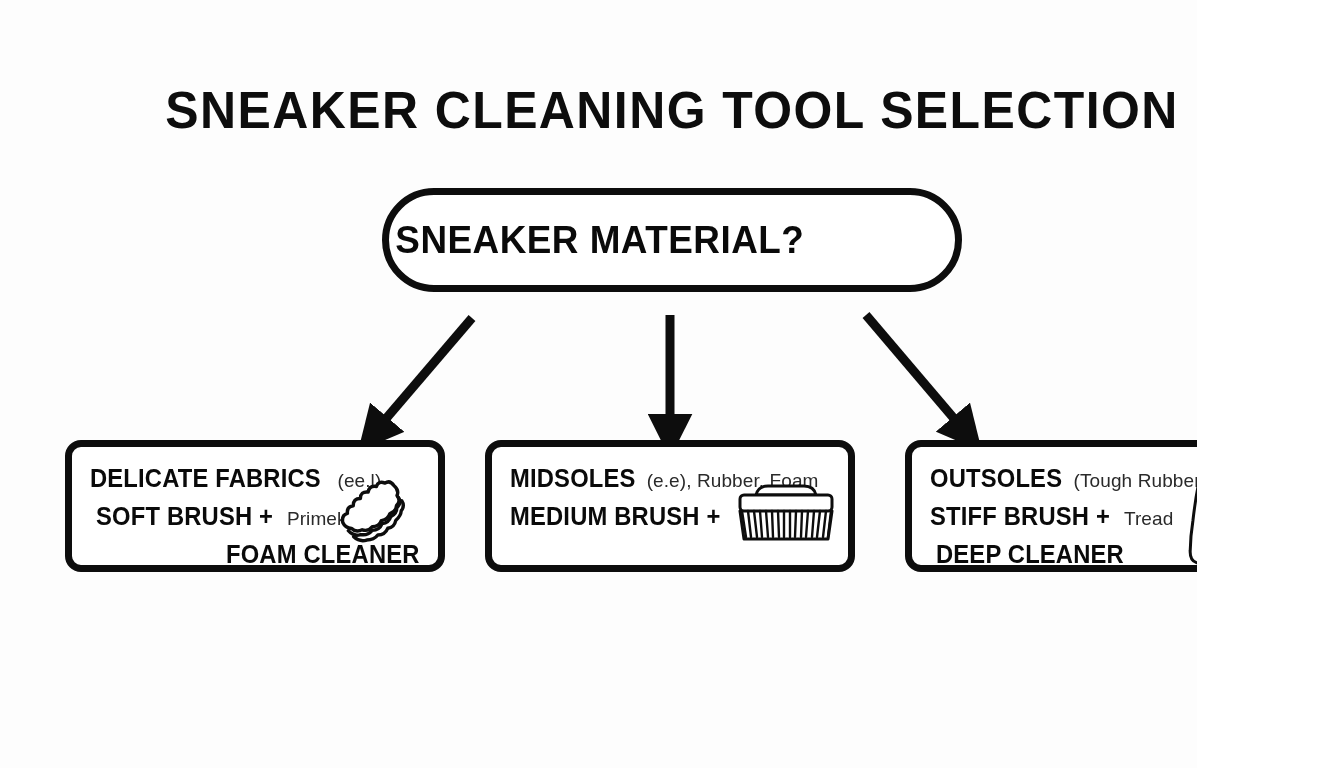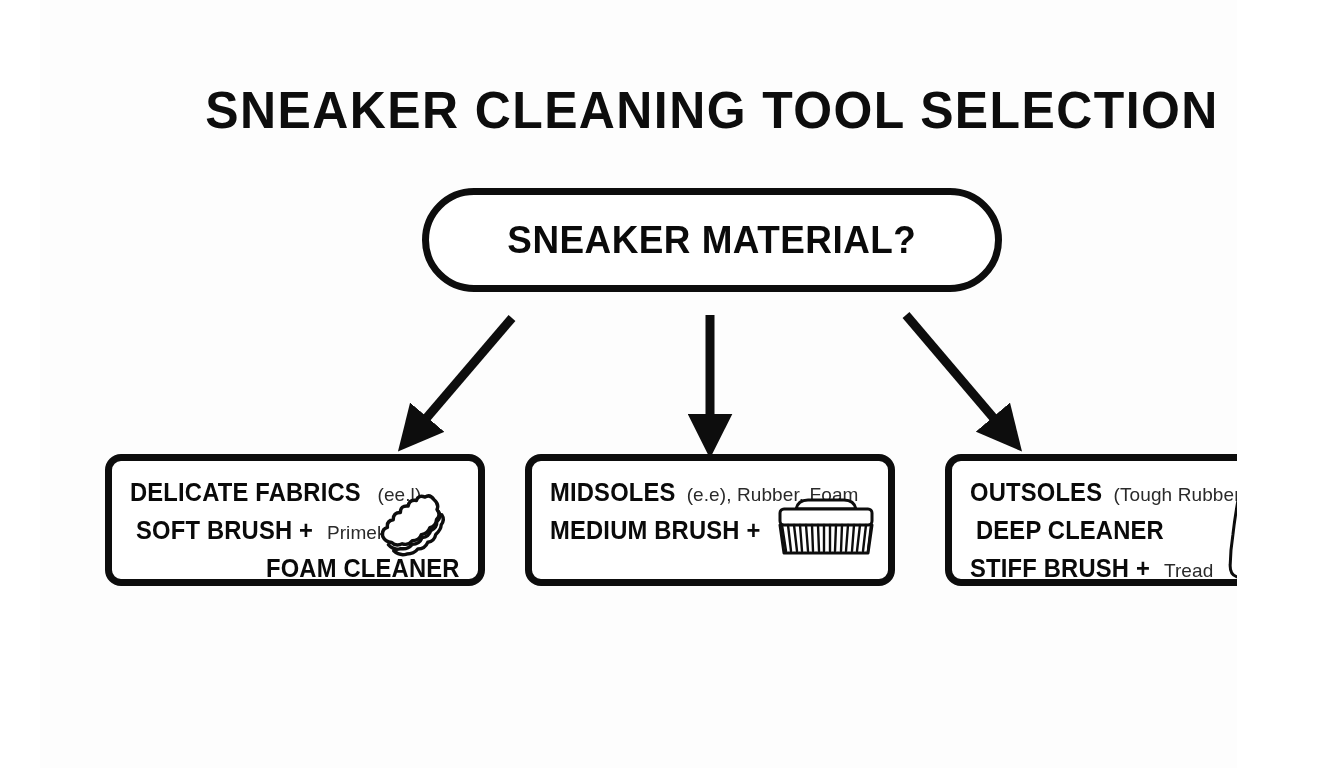--- a/index.html
+++ b/index.html
@@ -8,21 +8,20 @@
     background: #ffffff;
   }
   #canvas {
     position: relative;
     width: 1197px;
     height: 768px;
     background: #fdfdfd;
     overflow: hidden;
     font-family: "Liberation Sans", sans-serif;
     color: #0a0a0a;
-    margin-left: 40px;
   }
 
   
   #title {
     position: absolute;
     left: 0;
     top: 80px;
     width: 1344px;
     text-align: center;
     font-family: "Liberation Sans", sans-serif;
@@ -41,21 +40,21 @@
     left: 382px;
     top: 188px;
     width: 580px;
     height: 104px;
     box-sizing: border-box;
     border: 7px solid #0d0d0d;
     border-radius: 54px;
     background: #ffffff;
     display: flex;
     align-items: center;
-    justify-content: center;
+    justify-content: flex-start;
   }
   #decision-label {
     font-weight: bold;
     font-size: 38px;
     letter-spacing: 0.5px;
     transform: scaleX(0.97);
     white-space: nowrap;
   }
 
   
@@ -64,21 +63,21 @@
     left: 0;
     top: 0;
     width: 1344px;
     height: 768px;
     pointer-events: none;
   }
 
   
   .outcome {
     position: absolute;
-    top: 454px;
+    top: 440px;
     height: 132px;
     box-sizing: border-box;
     border: 7px solid #0d0d0d;
     border-radius: 16px;
     background: #ffffff;
     overflow: hidden;
   }
   #outcome-0 { left: 65px;  width: 380px; }
   #outcome-1 { left: 485px; width: 370px; }
   #outcome-2 { left: 905px; width: 370px; }
@@ -196,26 +195,26 @@
       </svg>
     </div>
   </div>
 
   <div class="outcome" id="outcome-2">
     <div class="outcome-text">
       <div class="line">
         <span class="strong">OUTSOLES</span>
         <span class="faint">(Tough Rubber, Trea)</span>
       </div>
+      <div class="line">
+        <span class="strong">STIFF BRUSH +</span>
+        <span class="faint">Tread</span>
+      </div>
       <div class="line indent-1">
         <span class="strong">DEEP CLEANER</span>
-      </div>
-      <div class="line">
-        <span class="strong">STIFF BRUSH +</span>
-        <span class="faint">Tread</span>
       </div>
     </div>
     <div class="icon-wrap" id="icon-2">
       <svg viewBox="0 0 84 110" width="84" height="110">
         <g transform="rotate(9 42 55)" fill="#ffffff" stroke="#0d0d0d" stroke-width="3" stroke-linejoin="round" stroke-linecap="round">
           <path d="M22,8 q-7,2 -8,12 q-1,22 0,44 q0,16 2,30 q1,10 8,11
                    q7,1 8,-10 q2,-36 1,-76 q-1,-11 -11,-11 z"></path>
           <path d="M32,14 L74,9 M32,22 L76,17 M32,30 L77,26 M32,38 L78,35
                    M32,46 L78,44 M33,54 L78,53 M33,62 L77,62 M33,70 L76,71
                    M33,78 L74,80 M33,86 L72,89 M33,94 L70,98" stroke-width="2.6" fill="none"></path>

